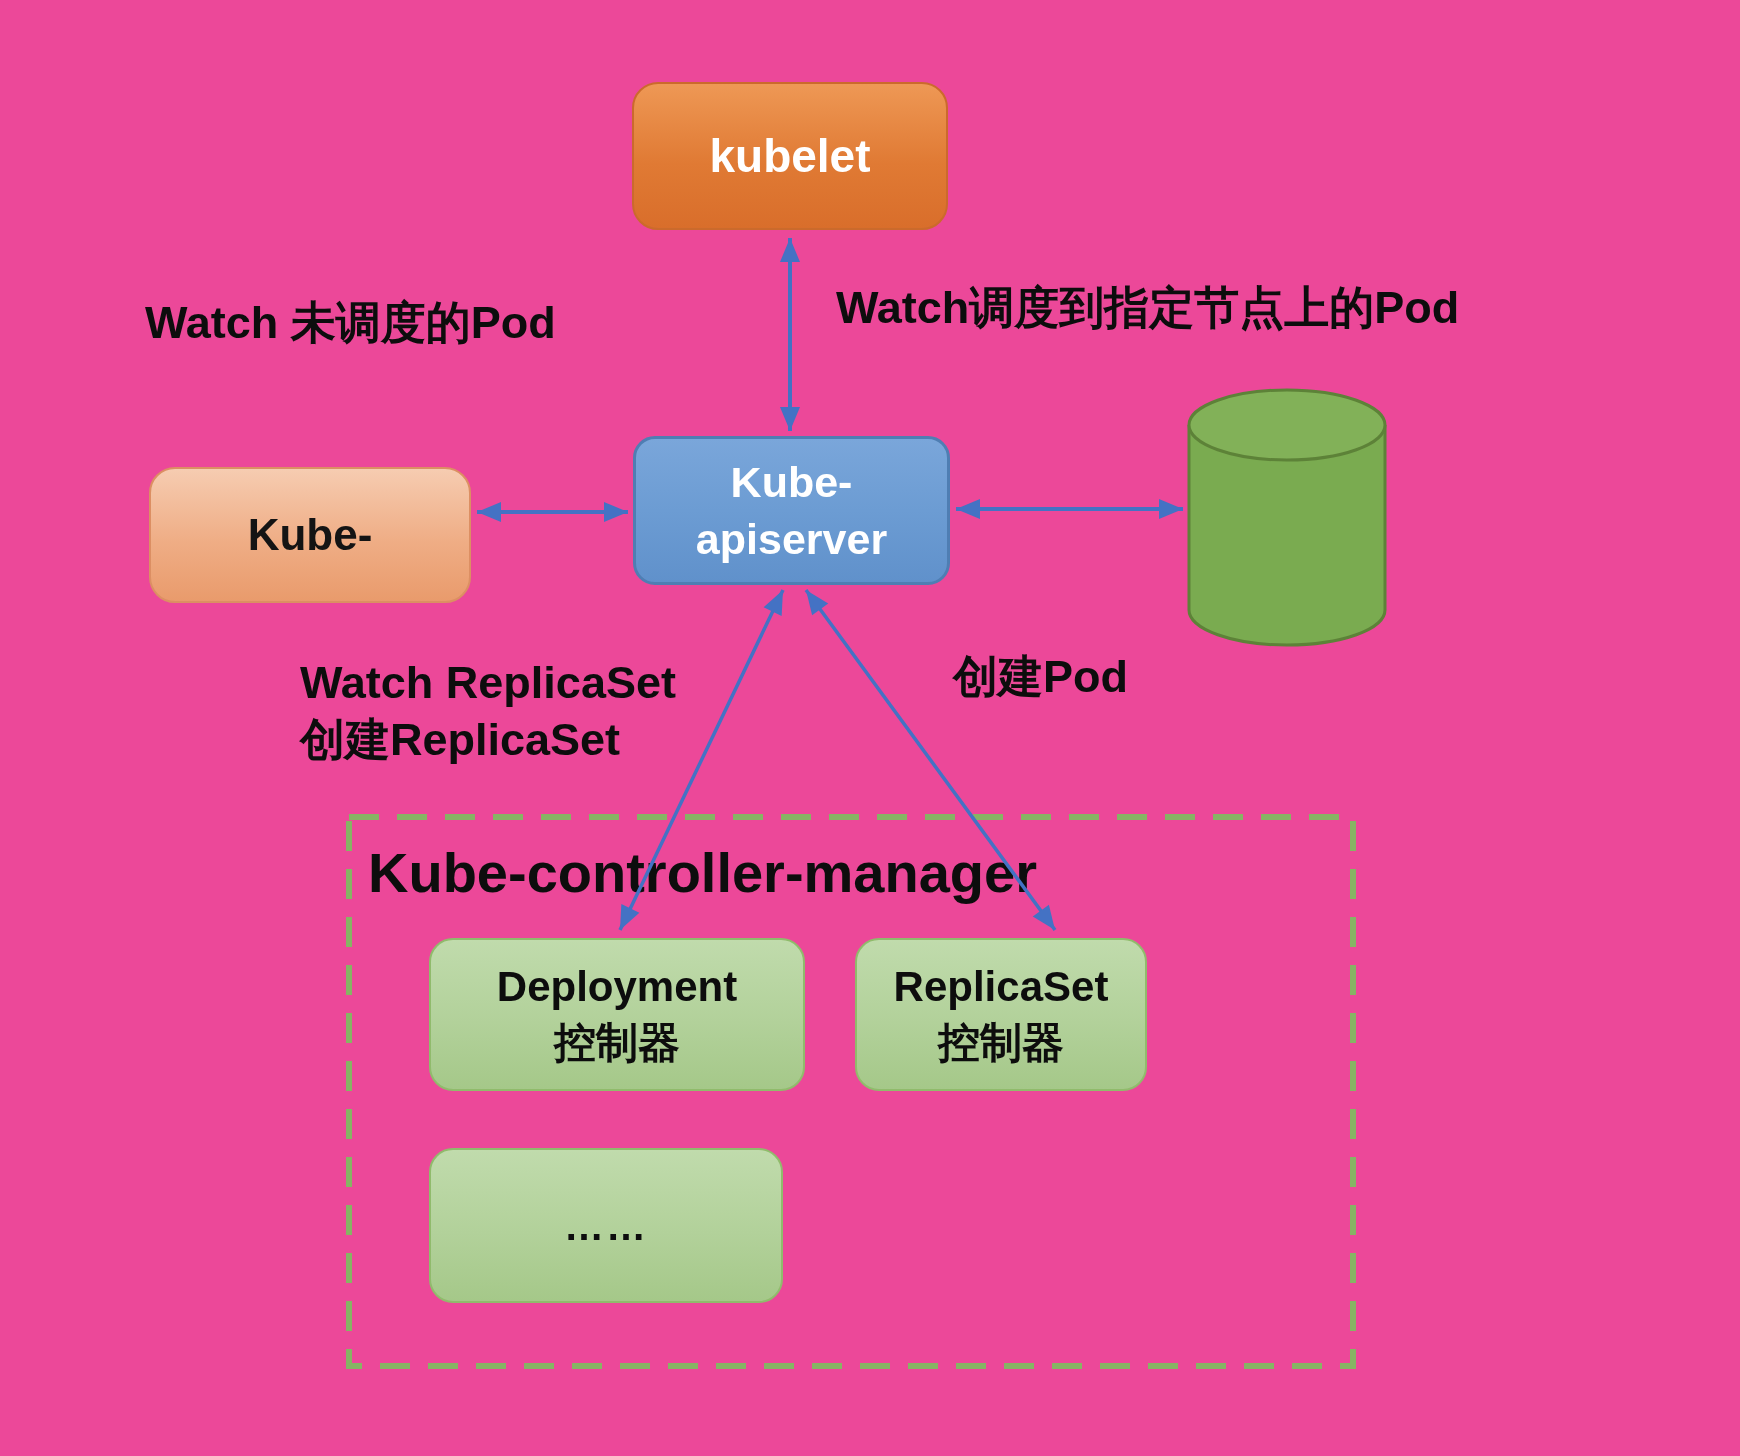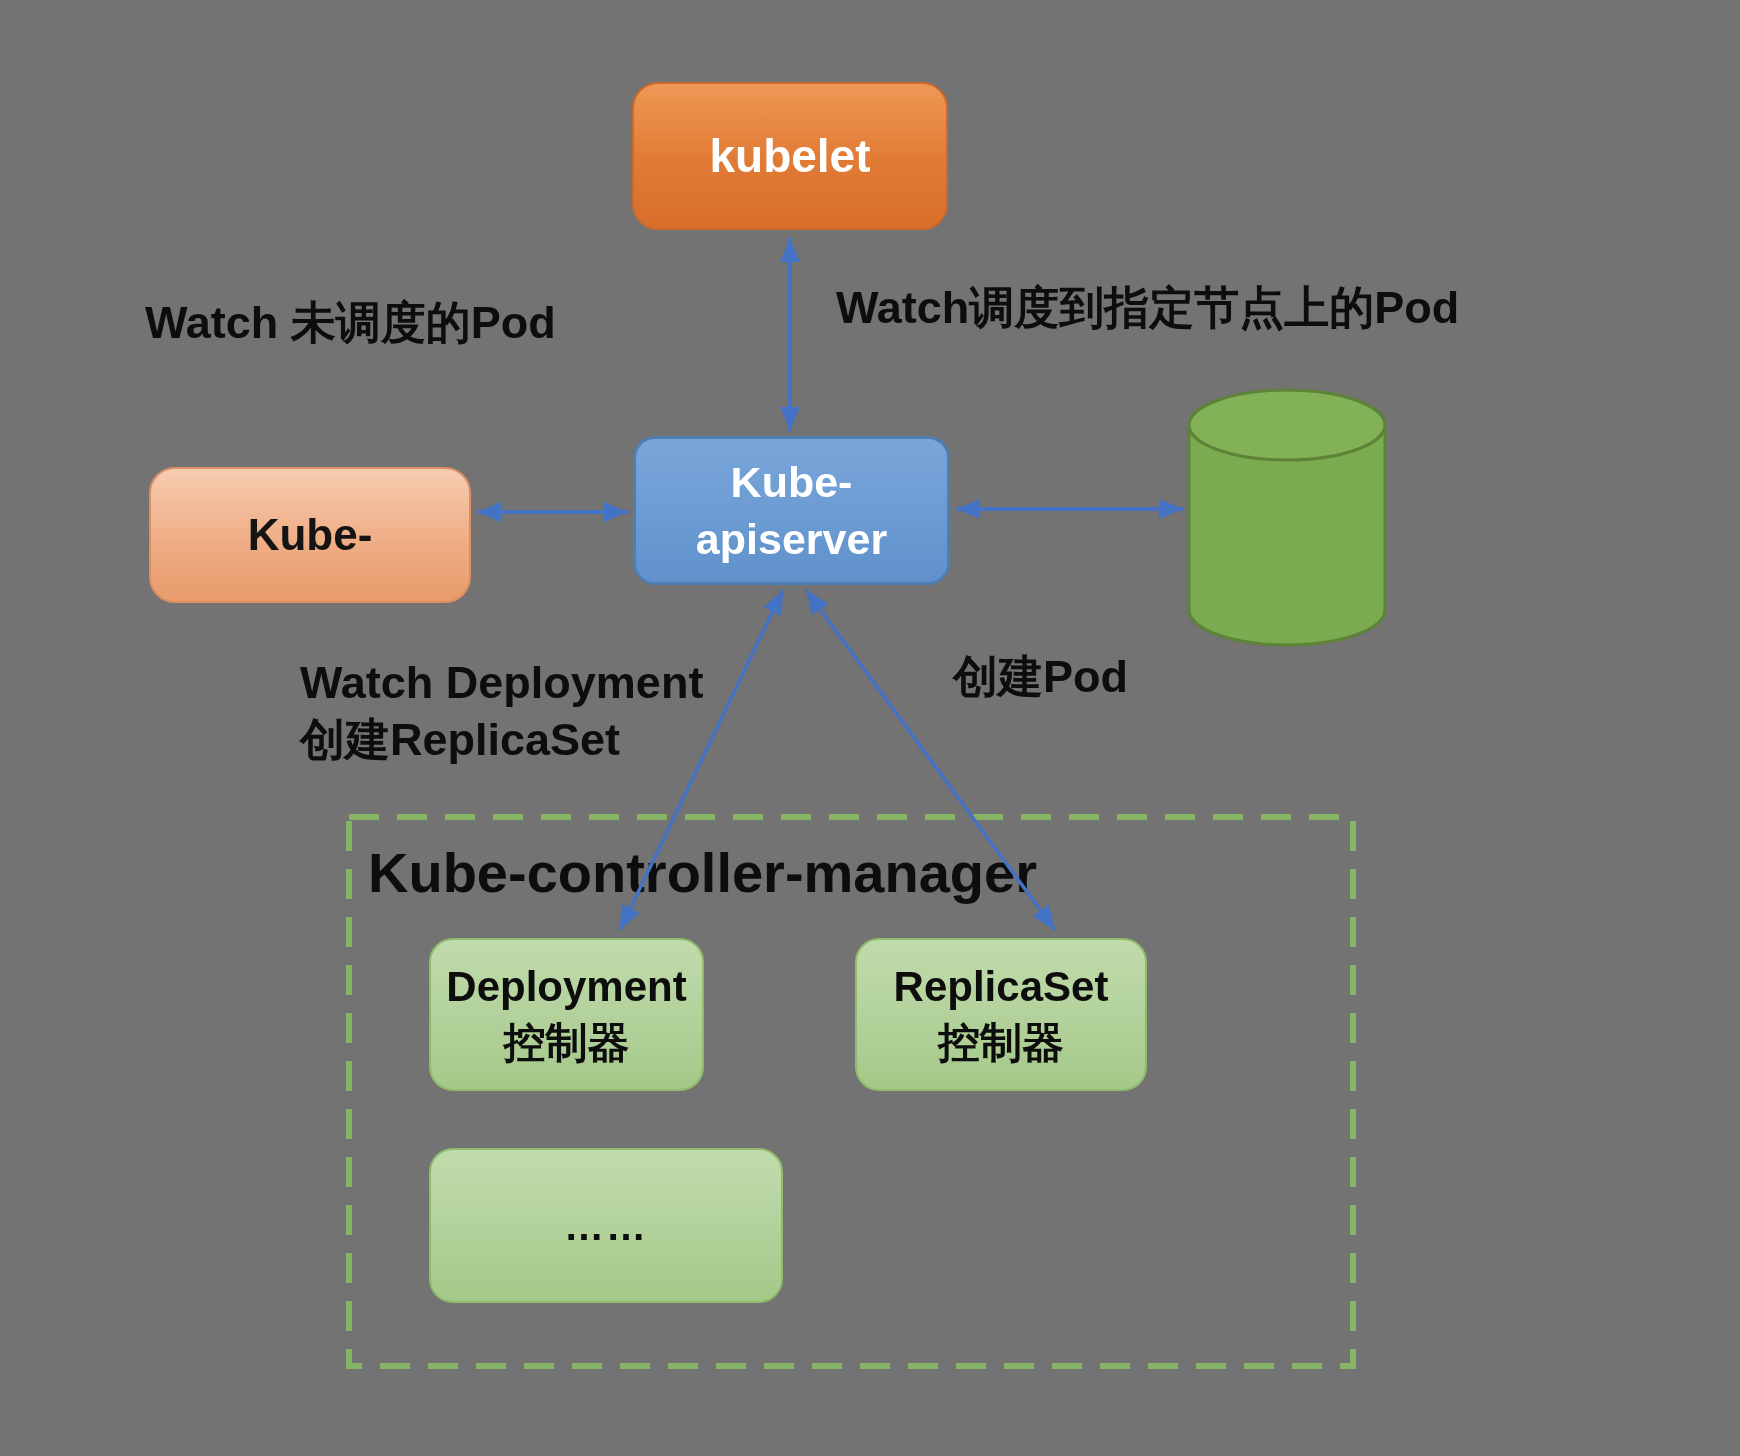--- a/index.html
+++ b/index.html
@@ -1,17 +1,17 @@
 <!DOCTYPE html>
 <html><head>
 <meta charset="utf-8">
 <style>
   html,body{margin:0;padding:0;background:#ffffff;}
   .canvas{
-    position:relative;width:1740px;height:1456px;background:#737373;overflow:hidden;
+    position:relative;width:1740px;height:1456px;background:#ec4899;overflow:hidden;
     font-family:"Liberation Sans","DejaVu Sans",sans-serif;color:#0d0d0d;
   }
   .node{position:absolute;display:flex;flex-direction:column;align-items:center;justify-content:center;text-align:center;box-sizing:border-box;}
   .node .ln{display:block;}
 
   
   .kubelet{
     left:632px;top:82px;width:316px;height:148px;border-radius:26px;
     background:linear-gradient(180deg,#ee9855 0%,#e07a34 55%,#d96e2b 100%);
     border:2px solid #cb6a2c;color:#ffffff;font-size:46px;font-weight:600;
@@ -27,21 +27,21 @@
     left:633px;top:436px;width:317px;height:149px;border-radius:22px;
     background:linear-gradient(180deg,#7aa6da 0%,#6c9cd3 50%,#6091cb 100%);
     border:3px solid #4f7eb3;color:#ffffff;font-size:43px;font-weight:600;line-height:57px;
   }
   
   .greenbox{
     border-radius:24px;
     background:linear-gradient(180deg,#c0dbac 0%,#b2d19a 55%,#a5c889 100%);
     border:2px solid #90bb6c;color:#0d0d0d;font-size:42px;font-weight:600;line-height:56px;
   }
-  .deployment{left:429px;top:938px;width:275px;height:153px;}
+  .deployment{left:429px;top:938px;width:376px;height:153px;}
   .replicaset{left:855px;top:938px;width:292px;height:153px;}
   .morebox{left:429px;top:1148px;width:354px;height:155px;font-size:40px;font-weight:700;letter-spacing:2px;}
 
   
   .etcd-label{
     position:absolute;left:1189px;top:482px;width:196px;height:72px;
     display:flex;align-items:center;justify-content:center;
     color:#ffffff;font-size:44px;font-weight:600;
   }
 
@@ -109,21 +109,21 @@
     <span class="ln">控制器</span>
   </div>
 
   <div class="node greenbox morebox">……</div>
 
   <div class="ann ann-unscheduled">Watch 未调度的Pod</div>
 
   <div class="ann ann-scheduled">Watch调度到指定节点上的Pod</div>
 
   <div class="ann ann-watch-deploy">
-    <span class="ln">Watch Deployment</span>
+    <span class="ln">Watch ReplicaSet</span>
     <span class="ln">创建ReplicaSet</span>
   </div>
 
   <div class="ann ann-watch-rs">
     <span class="ln">创建Pod</span>
   </div>
 
 </div>
 
 </body></html>

